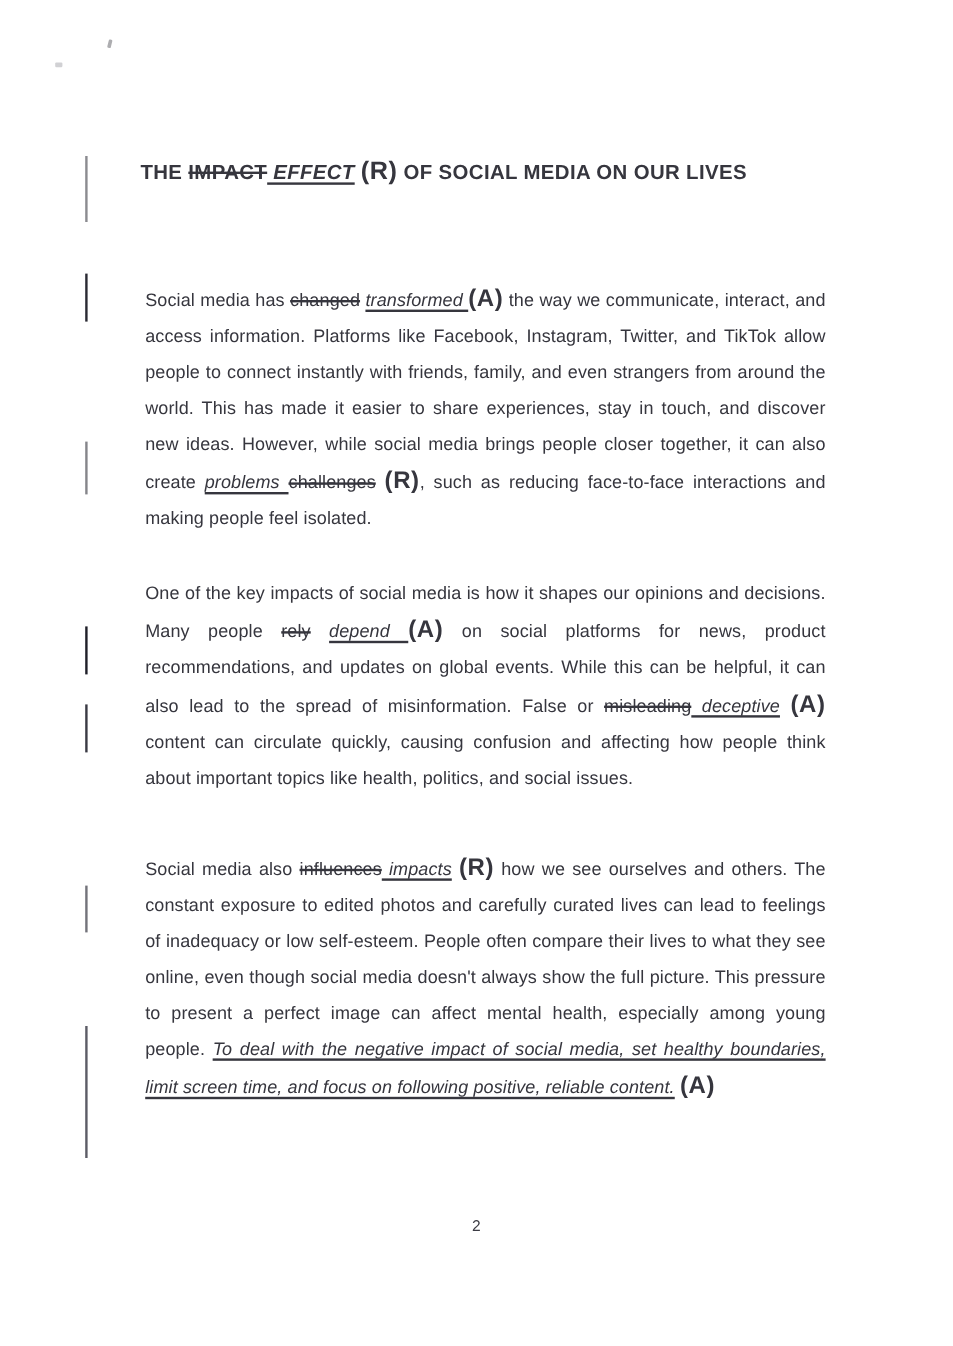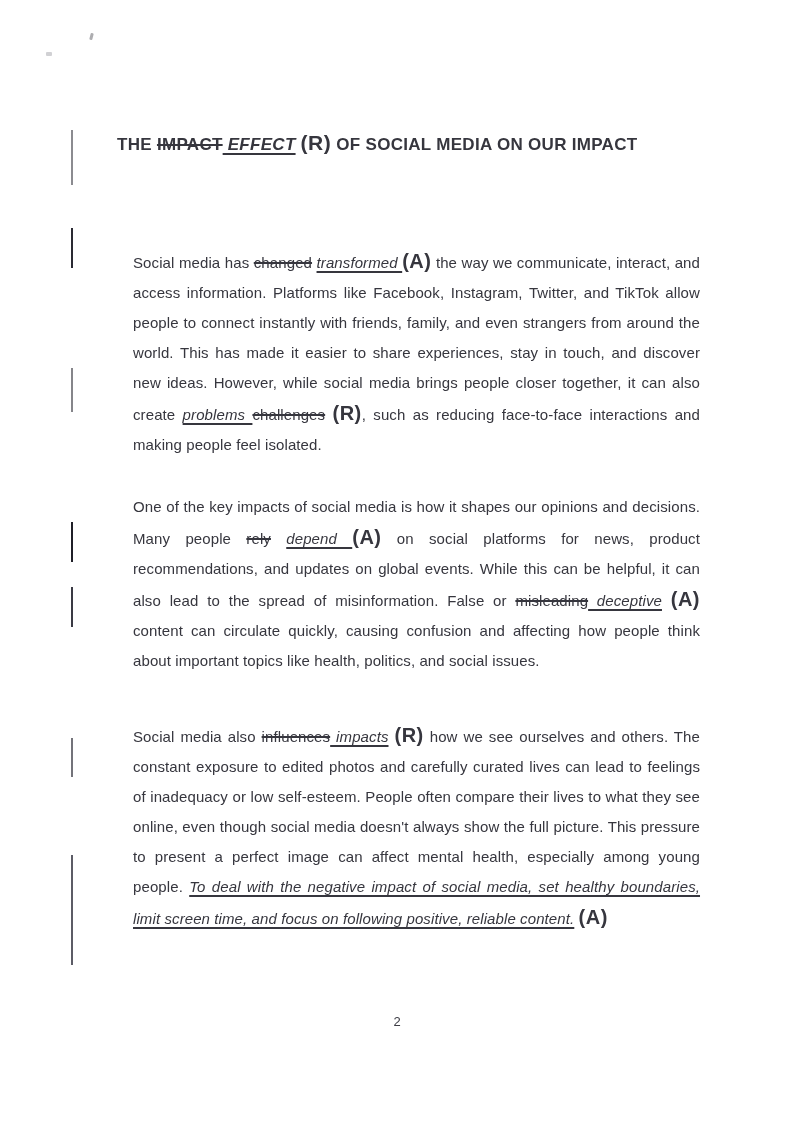--- a/index.html
+++ b/index.html
@@ -38,21 +38,21 @@
     font-size: 17px;
     line-height: 24px;
     font-weight: 700;
     letter-spacing: 0.3px;
     white-space: nowrap;
   }
   .para {
     position: absolute;
     left: 117px;
     width: 567px;
-    margin: 16px;
+    margin: 4px;
     font-size: 15px;
     line-height: 30px;
     text-align: justify;
     letter-spacing: 0.1px;
   }
   .p1 { top: 230px; }
   .p2 { top: 476px; }
   .p3 { top: 704px; }
 
   .run-del { text-decoration: line-through; text-decoration-thickness: 1.5px; }
@@ -84,21 +84,21 @@
   <div class="artifact a2"></div>
 
   <div class="rev-bar" style="top:130px;height:55px;background:#8b8b90"></div>
   <div class="rev-bar" style="top:228px;height:40px;background:#2a2a33"></div>
   <div class="rev-bar" style="top:368px;height:44px;background:#85858a"></div>
   <div class="rev-bar" style="top:522px;height:40px;background:#1f1f28"></div>
   <div class="rev-bar" style="top:587px;height:40px;background:#3a3a44"></div>
   <div class="rev-bar" style="top:738px;height:39px;background:#73737a"></div>
   <div class="rev-bar" style="top:855px;height:110px;background:#5c5c66"></div>
 
-  <h1 class="title"><span class="run run-normal">THE </span><span class="run run-del">IMPACT</span><span class="run run-ins"> EFFECT</span><span class="run run-normal"> </span><span class="run run-ann">(R)</span><span class="run run-normal"> OF SOCIAL MEDIA ON OUR IMPACT</span></h1>
+  <h1 class="title"><span class="run run-normal">THE </span><span class="run run-del">IMPACT</span><span class="run run-ins"> EFFECT</span><span class="run run-normal"> </span><span class="run run-ann">(R)</span><span class="run run-normal"> OF SOCIAL MEDIA ON OUR LIVES</span></h1>
 
   <p class="para p1"><span class="run run-normal">Social media has </span><span class="run run-del">changed</span><span class="run run-normal"> </span><span class="run run-ins">transformed </span><span class="run run-ann">(A)</span><span class="run run-normal"> the way we communicate, interact, and access information. Platforms like Facebook, Instagram, Twitter, and TikTok allow people to connect instantly with friends, family, and even strangers from around the world. This has made it easier to share experiences, stay in touch, and discover new ideas. However, while social media brings people closer together, it can also create </span><span class="run run-ins">problems </span><span class="run run-del">challenges</span><span class="run run-normal"> </span><span class="run run-ann">(R)</span><span class="run run-normal">, such as reducing face-to-face interactions and making people feel isolated.</span></p>
   <p class="para p2"><span class="run run-normal">One of the key impacts of social media is how it shapes our opinions and decisions. Many people </span><span class="run run-del">rely</span><span class="run run-normal"> </span><span class="run run-ins">depend </span><span class="run run-ann">(A)</span><span class="run run-normal"> on social platforms for news, product recommendations, and updates on global events. While this can be helpful, it can also lead to the spread of misinformation. False or </span><span class="run run-del">misleading</span><span class="run run-ins"> deceptive</span><span class="run run-normal"> </span><span class="run run-ann">(A)</span><span class="run run-normal"> content can circulate quickly, causing confusion and affecting how people think about important topics like health, politics, and social issues.</span></p>
   <p class="para p3"><span class="run run-normal">Social media also </span><span class="run run-del">influences</span><span class="run run-ins"> impacts</span><span class="run run-normal"> </span><span class="run run-ann">(R)</span><span class="run run-normal"> how we see ourselves and others. The constant exposure to edited photos and carefully curated lives can lead to feelings of inadequacy or low self-esteem. People often compare their lives to what they see online, even though social media doesn't always show the full picture. This pressure to present a perfect image can affect mental health, especially among young people. </span><span class="run run-ins">To deal with the negative impact of social media, set healthy boundaries, limit screen time, and focus on following positive, reliable content.</span><span class="run run-normal"> </span><span class="run run-ann">(A)</span></p>
 
   <div class="page-number">2</div>
 
 </div>
 
 </body></html>

